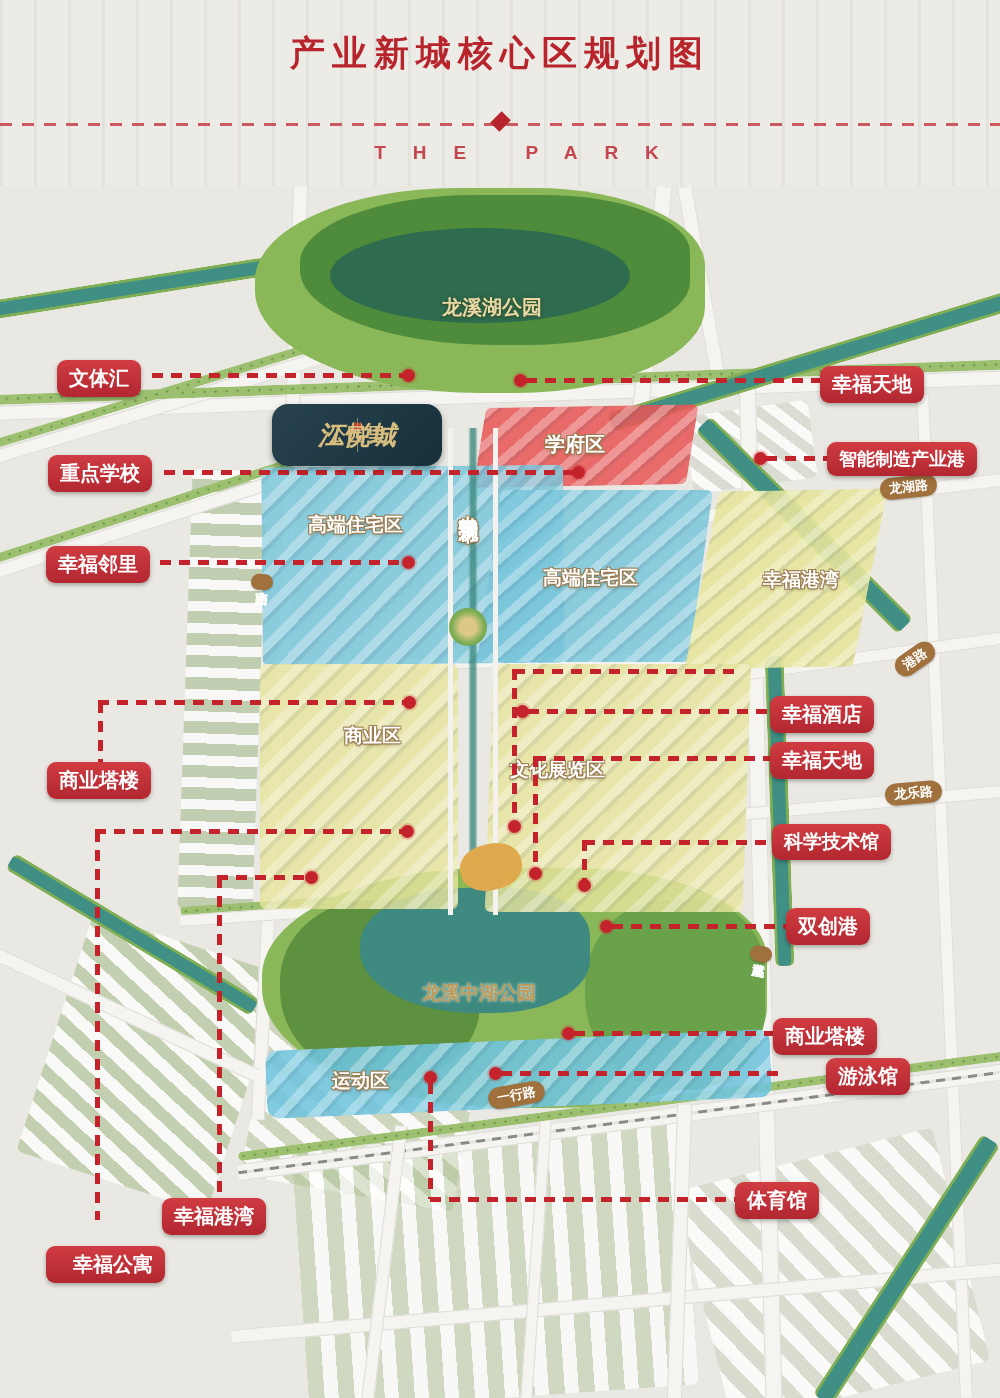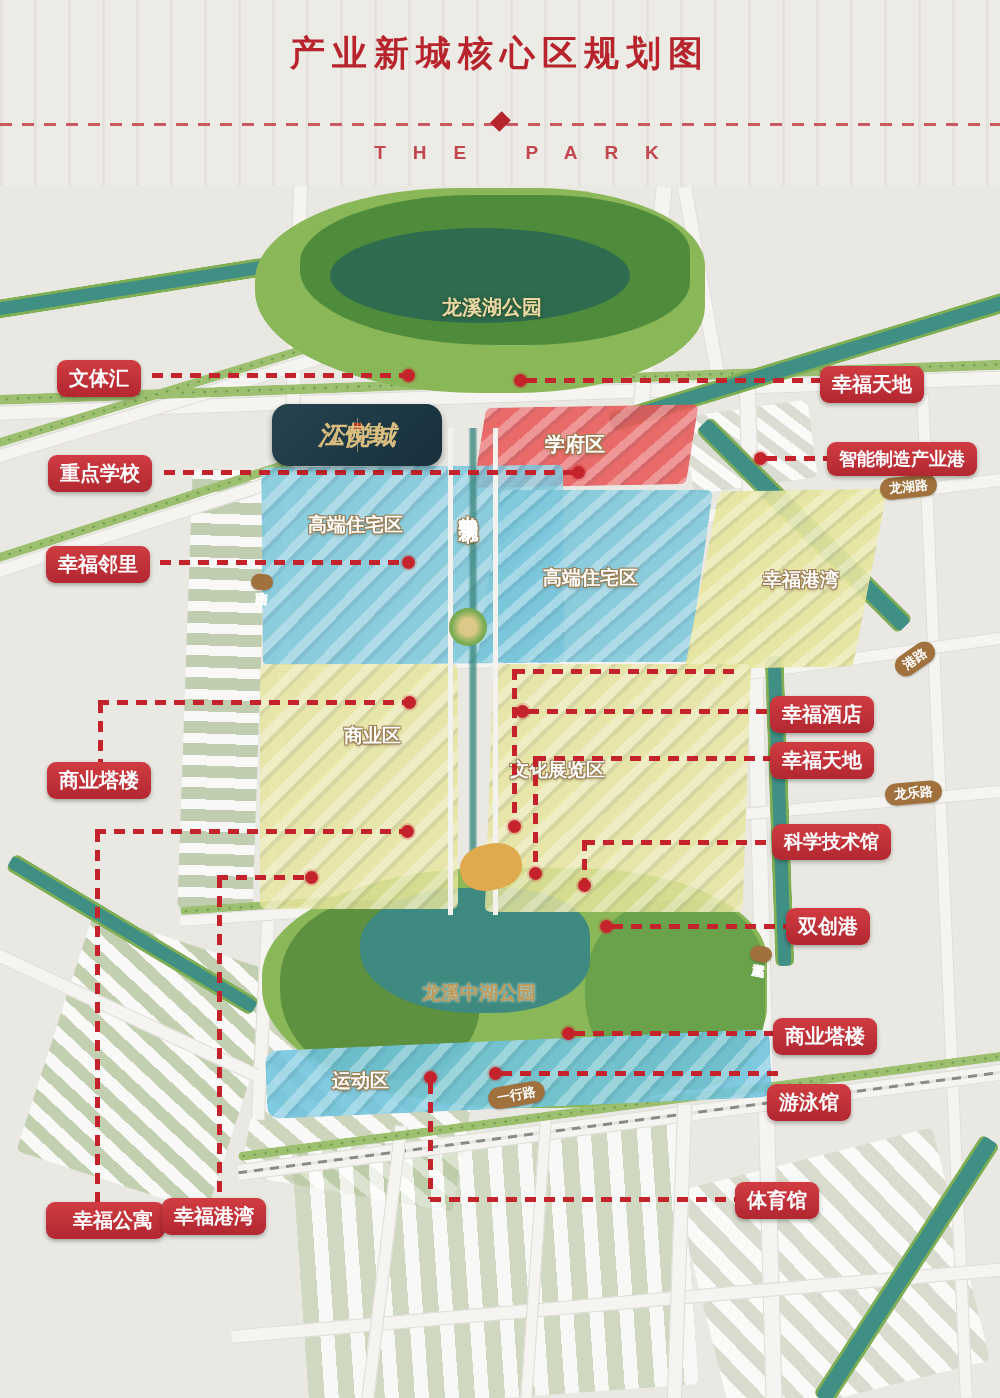--- a/index.html
+++ b/index.html
@@ -224,19 +224,19 @@
     <div class="co" style="left:820px;top:180px;">幸福天地</div>
     <div class="co" style="left:48px;top:269px;">重点学校</div>
     <div class="co" style="left:827px;top:256px;font-size:18px;">智能制造产业港</div>
     <div class="co" style="left:46px;top:360px;">幸福邻里</div>
     <div class="co" style="left:47px;top:576px;">商业塔楼</div>
     <div class="co" style="left:770px;top:510px;">幸福酒店</div>
     <div class="co" style="left:770px;top:556px;">幸福天地</div>
     <div class="co" style="left:772px;top:638px;font-size:19px;">科学技术馆</div>
     <div class="co" style="left:786px;top:722px;">双创港</div>
     <div class="co" style="left:773px;top:832px;">商业塔楼</div>
-    <div class="co" style="left:767px;top:872px;margin-top:26px;">游泳馆</div>
-    <div class="co" style="left:46px;top:1016px;padding-left:27px;">幸福公寓</div>
+    <div class="co" style="left:826px;top:872px;">游泳馆</div>
+    <div class="co" style="left:46px;top:1060px;padding-left:27px;">幸福公寓</div>
     <div class="co" style="left:162px;top:1012px;">幸福港湾</div>
     <div class="co" style="left:735px;top:996px;">体育馆</div>
 
   </div>
 </div>
 
 </body></html>

